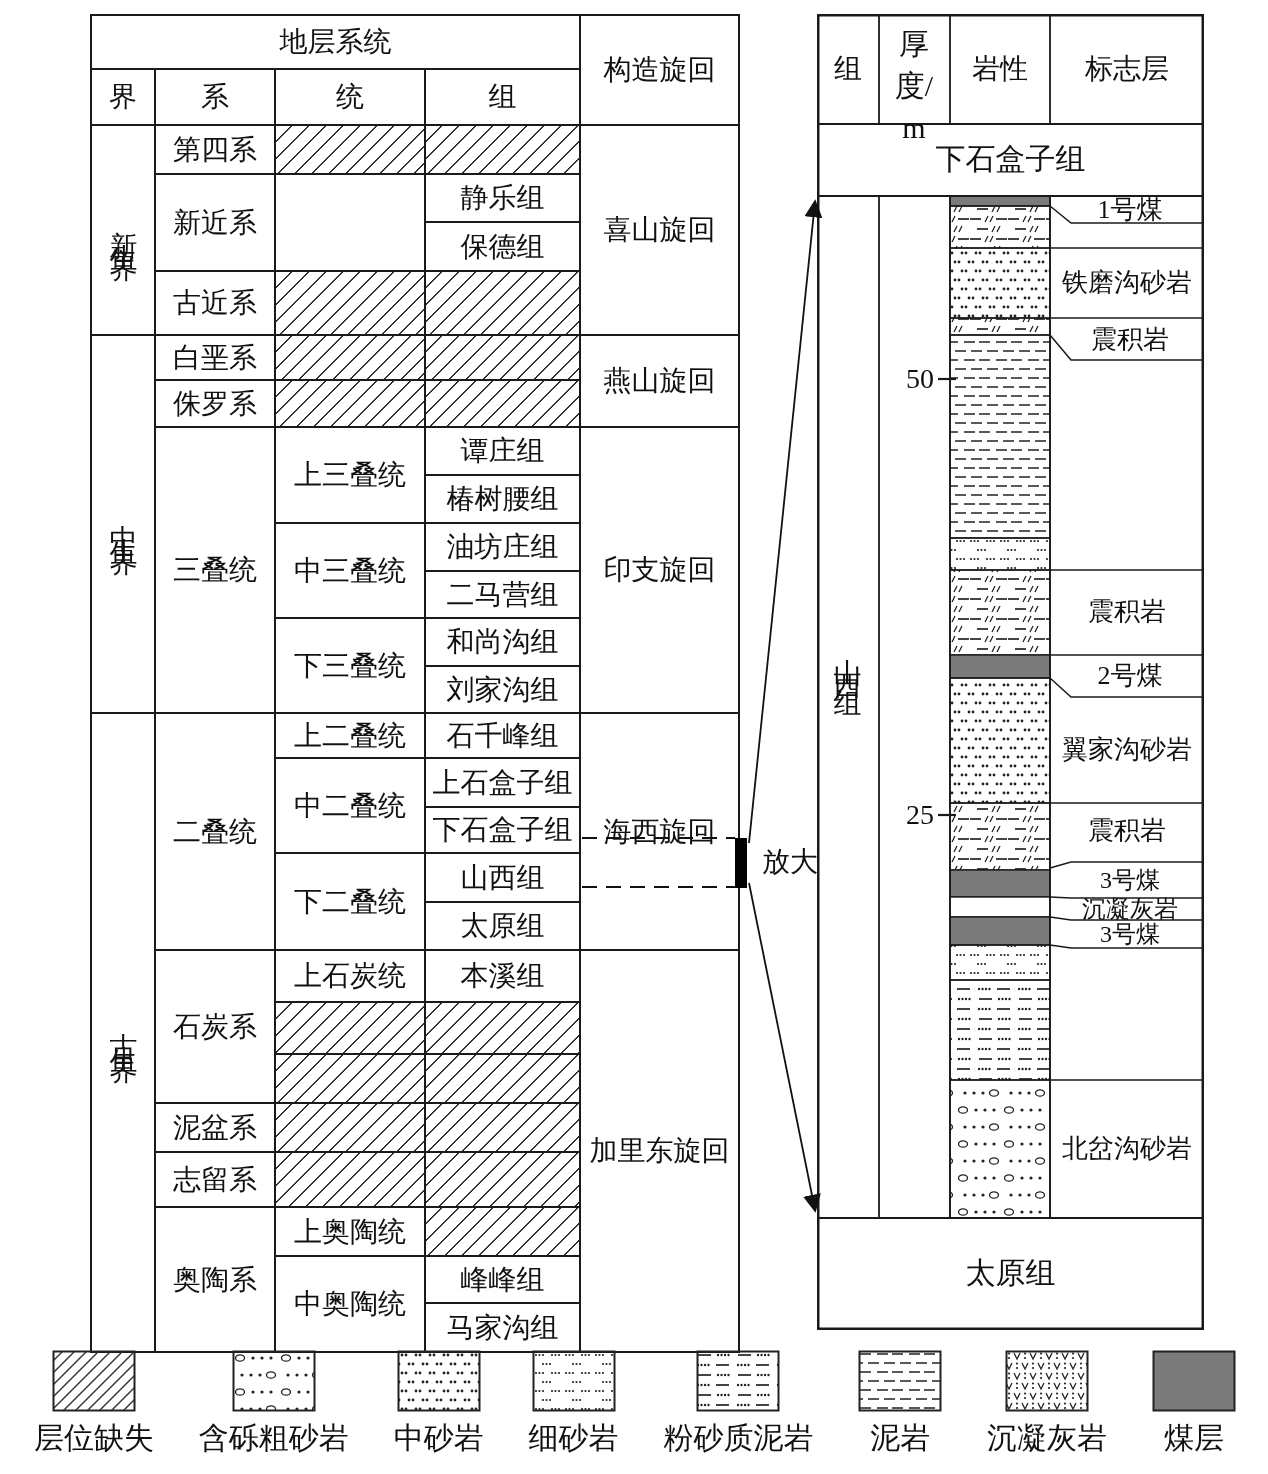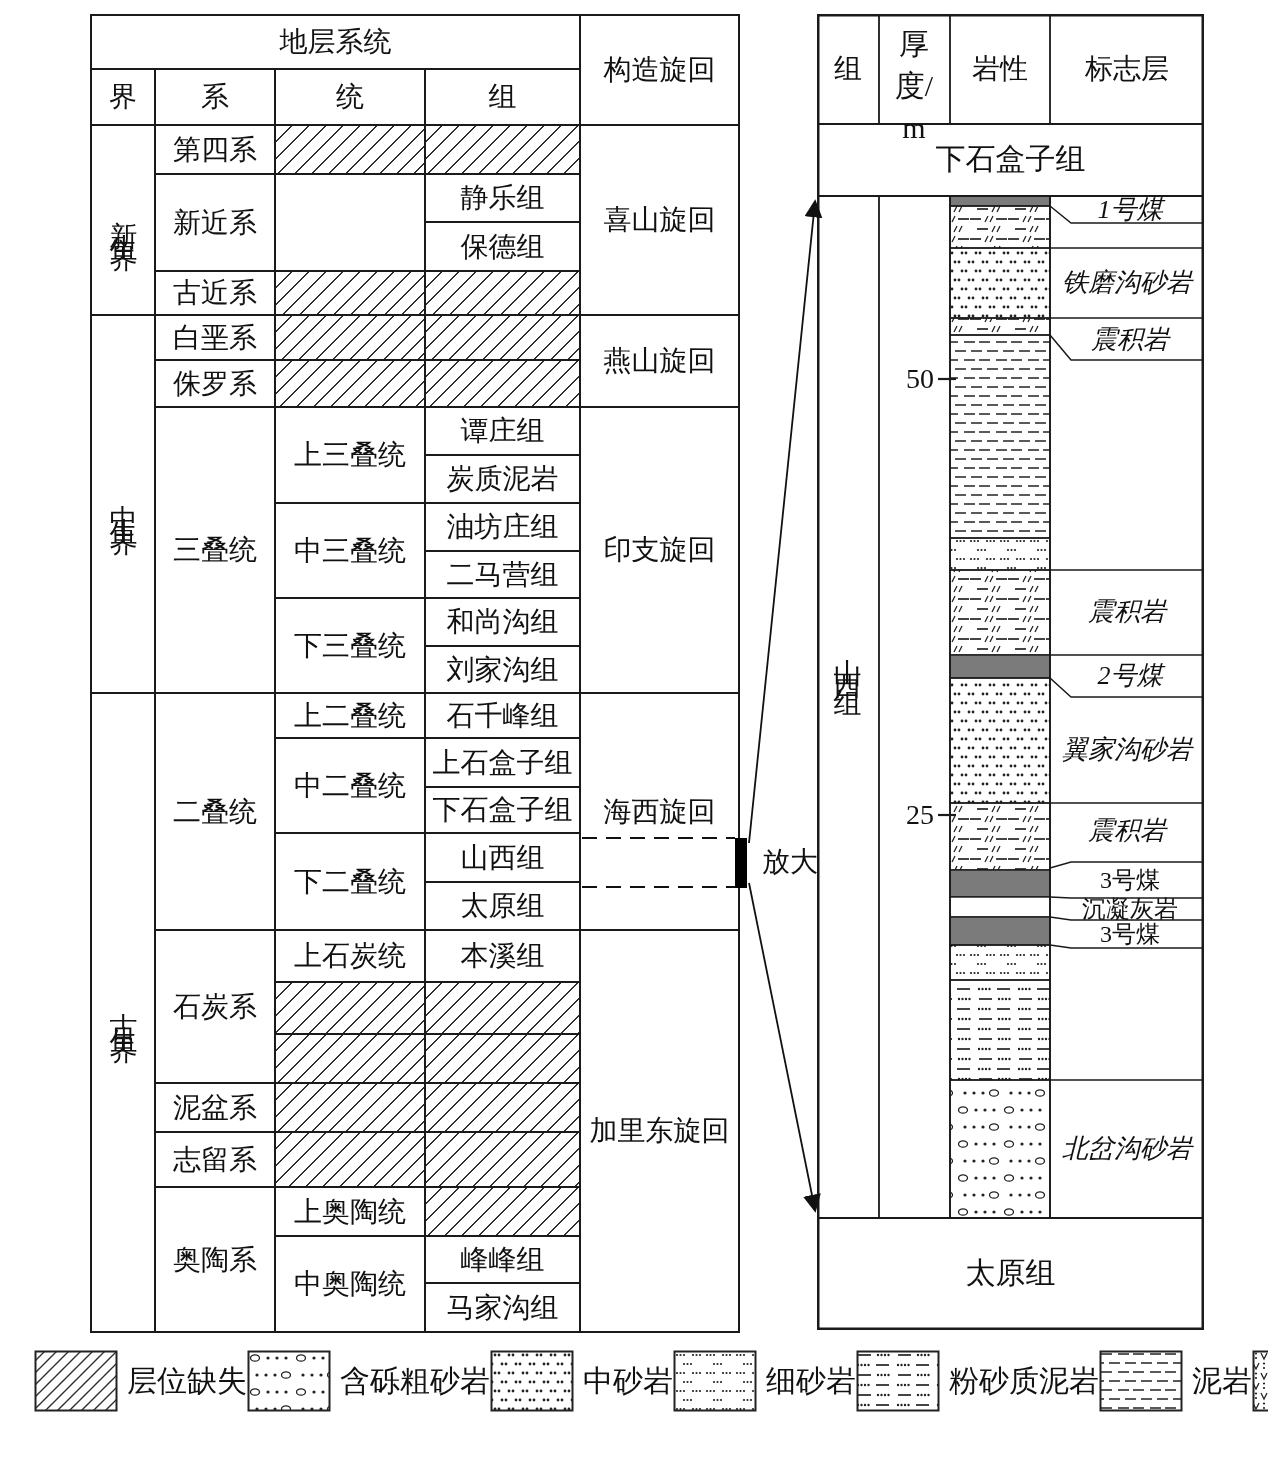--- a/index.html
+++ b/index.html
@@ -10,31 +10,31 @@
   table.ltable{position:absolute;left:90px;top:14px;width:648px;height:1316px;
                border-collapse:collapse;table-layout:fixed;border:1px solid #ec4899;}
   table.ltable td{border:2px solid #1a1a1a;text-align:center;vertical-align:middle;
                   font-size:28px;padding:0;overflow:hidden;}
   td.hatch{background:repeating-linear-gradient(135deg,#fff 0 10.5px,#2f2f2f 10.5px 12px);}
   span.vert{writing-mode:vertical-rl;text-orientation:upright;letter-spacing:0.45em;display:inline-block;}
 
   
   .ov{position:absolute;text-align:center;font-size:28px;line-height:32px;height:32px;white-space:nowrap;}
   .ov.small{font-size:24px;line-height:28px;height:28px;}
-  .ov.m26{font-size:26px;font-style:italic;}
+  .ov.m26{font-size:26px;}
   .ov.right{text-align:right;}
   #rt-h-thick{white-space:normal;word-break:break-all;line-height:42px;height:96px;font-size:30px;}
   #rt-shanxi{writing-mode:vertical-rl;text-orientation:upright;letter-spacing:16px;
              height:190px;line-height:36px;white-space:normal;}
   svg.abs{position:absolute;pointer-events:none;}
 
   
   #legend{position:absolute;left:34px;top:1350px;width:1202px;display:flex;
           justify-content:space-between;align-items:flex-start;}
-  .leg-item{display:flex;flex-direction:row;align-items:center;gap:9px;}
+  .leg-item{display:flex;flex-direction:column;align-items:center;gap:9px;}
   .leg-label{font-size:30px;line-height:34px;white-space:nowrap;}
 </style>
 </head>
 <body>
 
 <svg width="0" height="0" style="position:absolute" aria-hidden="true">
 <defs>
   <pattern id="pat-hatch" width="12" height="12" patternUnits="userSpaceOnUse">
     <path d="M0,12 L12,0 M-6,6 L6,-6 M6,18 L18,6" stroke="#2f2f2f" stroke-width="1.4" fill="none"></path>
   </pattern>
@@ -139,21 +139,21 @@
       <td rowspan="4">喜山旋回</td>
     </tr>
     <tr style="height:48px">
       <td rowspan="2">新近系</td>
       <td rowspan="2"></td>
       <td>静乐组</td>
     </tr>
     <tr style="height:49px">
           <td>保德组</td>
         </tr>
-    <tr style="height:44px">
+    <tr style="height:64px">
       <td>古近系</td>
       <td class="hatch"></td>
       <td class="hatch"></td>
     </tr>
     <tr style="height:45px">
       <td rowspan="8"><span class="vert">中生界</span></td>
       <td>白垩系</td>
       <td class="hatch"></td>
       <td class="hatch"></td>
       <td rowspan="2">燕山旋回</td>
@@ -163,21 +163,21 @@
       <td class="hatch"></td>
       <td class="hatch"></td>
     </tr>
     <tr style="height:48px">
       <td rowspan="6">三叠统</td>
       <td rowspan="2">上三叠统</td>
       <td>谭庄组</td>
       <td rowspan="6">印支旋回</td>
     </tr>
     <tr style="height:48px">
-          <td>炭质泥岩</td>
+          <td>椿树腰组</td>
         </tr>
     <tr style="height:48px">
       <td rowspan="2">中三叠统</td>
       <td>油坊庄组</td>
     </tr>
     <tr style="height:47px">
           <td>二马营组</td>
         </tr>
     <tr style="height:48px">
       <td rowspan="2">下三叠统</td>

